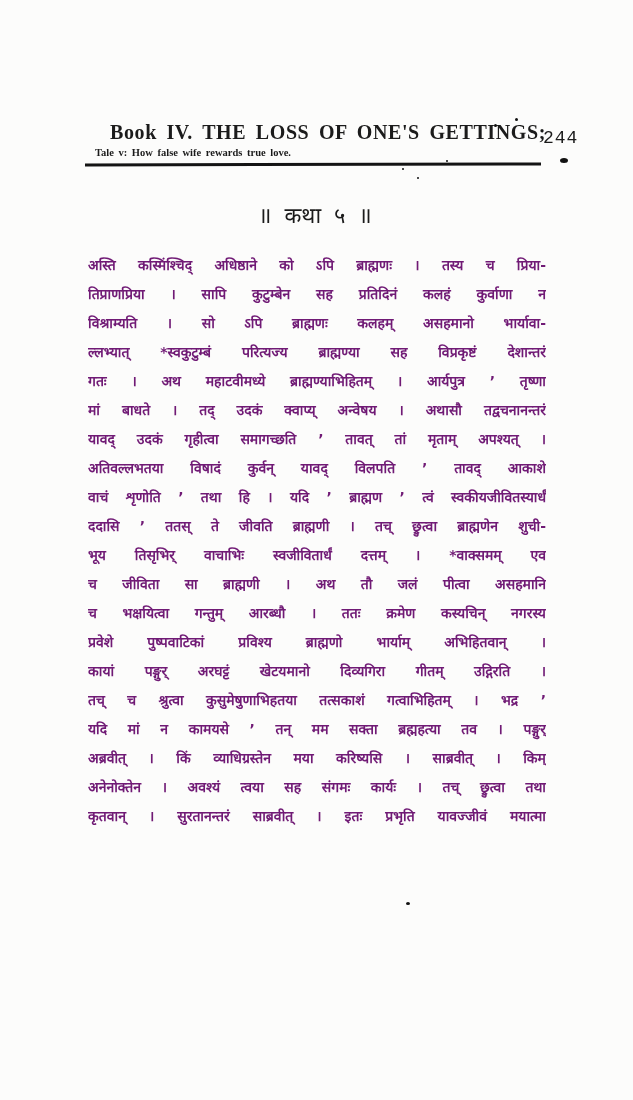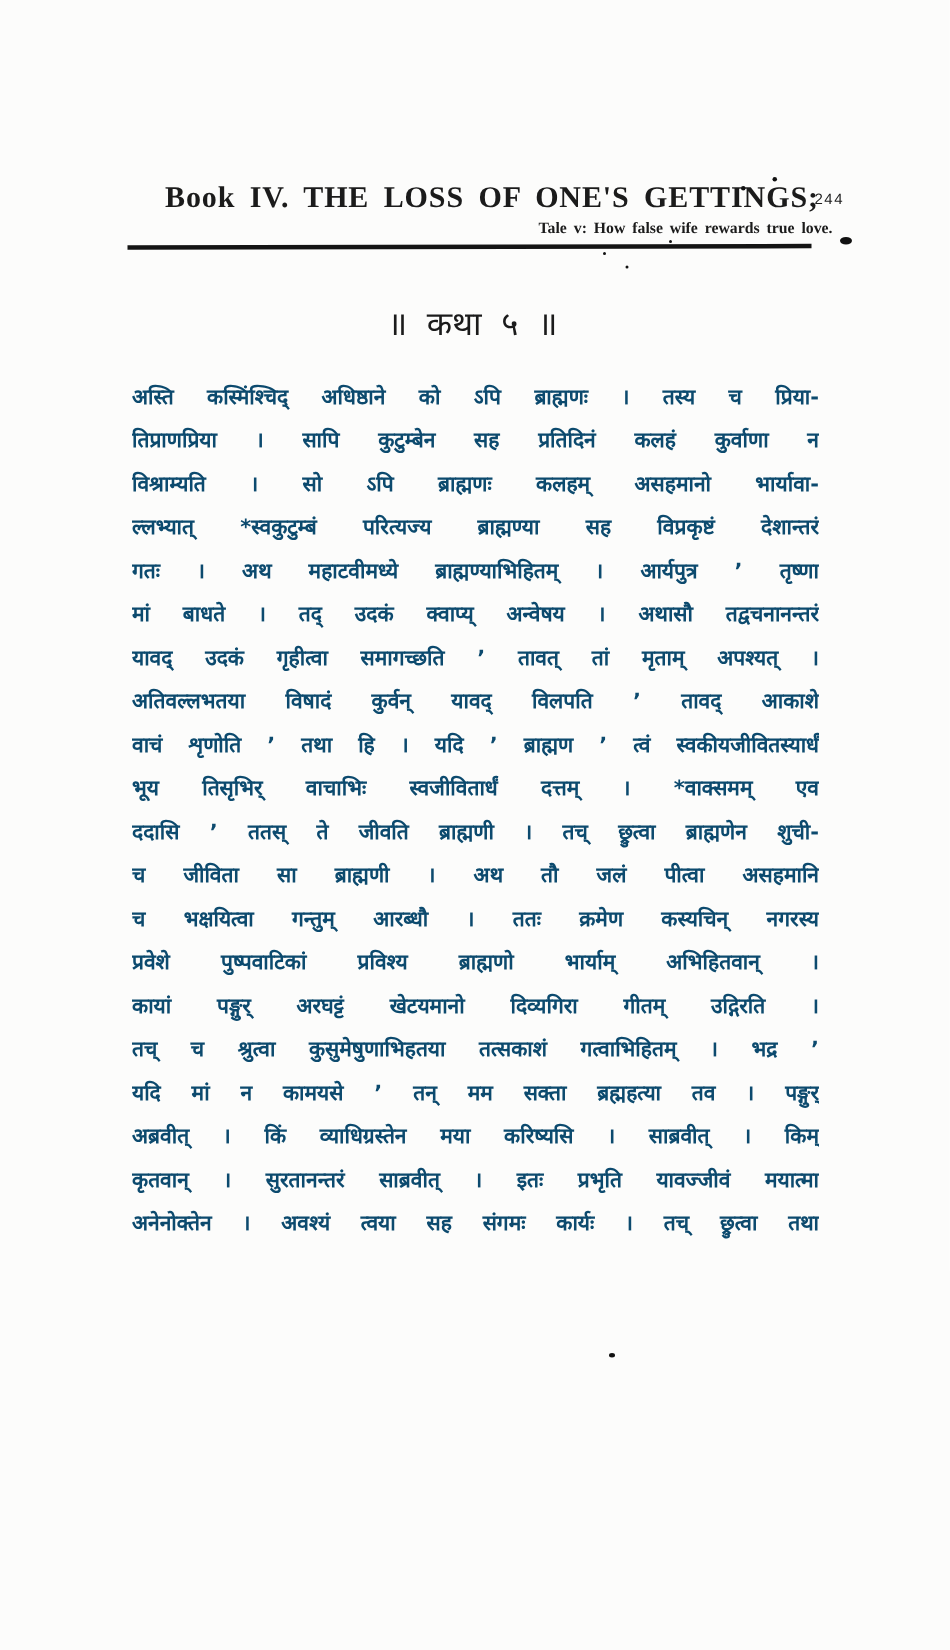--- a/index.html
+++ b/index.html
@@ -13,26 +13,26 @@
   
   .book-line {
     position:absolute; top:121px; left:110px; width:430px;
     text-align:center;
     font-family:"Liberation Serif","DejaVu Serif",serif;
     font-size:20px; font-weight:600; letter-spacing:0.6px; word-spacing:4px;
     white-space:nowrap;
   }
   .page-number {
     position:absolute; top:128px; left:543px;
-    font-family:Liberation Sans, sans-serif;
-    font-size:10px; letter-spacing:1px;
+    font-family:Liberation Mono, monospace;
+    font-size:18px; letter-spacing:1px;
   }
   .tale-line {
     position:absolute; top:147px; left:95px; width:460px;
-    text-align:right;
+    text-align:left;
     font-family:"Liberation Serif","DejaVu Serif",serif;
     font-size:10.5px; font-weight:700; word-spacing:2px;
     white-space:nowrap;
   }
   .head-rule {
     position:absolute; top:163px; left:85px; width:456px; height:3px;
     background:#141414;
     transform:rotate(-0.12deg);
   }
   
@@ -40,21 +40,21 @@
     position:absolute; top:199px; left:85px; width:460px;
     text-align:center;
     font-family:"DejaVu Sans",sans-serif;
     font-size:22px; font-weight:400; word-spacing:6px;
   }
   
   .body-block {
     position:absolute; top:251px; left:88px; width:458px;
     font-family:"DejaVu Sans",sans-serif;
     font-size:14px; font-weight:700;
-    color:#0c4a6e;
+    color:#701a75;
   }
   .bline {
     position:relative;
     height:29px; line-height:29px;
     overflow:hidden;
     text-align:justify;
     text-align-last:justify;
     white-space:nowrap;
   }
   
@@ -82,31 +82,31 @@
   <div class="body-block">
     <div class="bline"><span>अस्ति कस्मिंश्चिद् अधिष्ठाने को ऽपि ब्राह्मणः । तस्य च प्रिया-</span></div>
     <div class="bline"><span>तिप्राणप्रिया । सापि कुटुम्बेन सह प्रतिदिनं कलहं कुर्वाणा न</span></div>
     <div class="bline"><span>विश्राम्यति । सो ऽपि ब्राह्मणः कलहम् असहमानो भार्यावा-</span></div>
     <div class="bline"><span>ल्लभ्यात् *स्वकुटुम्बं परित्यज्य ब्राह्मण्या सह विप्रकृष्टं देशान्तरं</span></div>
     <div class="bline"><span>गतः । अथ महाटवीमध्ये ब्राह्मण्याभिहितम् । आर्यपुत्र ’ तृष्णा</span></div>
     <div class="bline"><span>मां बाधते । तद् उदकं क्वाप्य् अन्वेषय । अथासौ तद्वचनानन्तरं</span></div>
     <div class="bline"><span>यावद् उदकं गृहीत्वा समागच्छति ’ तावत् तां मृताम् अपश्यत् ।</span></div>
     <div class="bline"><span>अतिवल्लभतया विषादं कुर्वन् यावद् विलपति ’ तावद् आकाशे</span></div>
     <div class="bline"><span>वाचं शृणोति ’ तथा हि । यदि ’ ब्राह्मण ’ त्वं स्वकीयजीवितस्यार्धं</span></div>
+    <div class="bline"><span>ददासि ’ ततस् ते जीवति ब्राह्मणी । तच् छ्रुत्वा ब्राह्मणेन शुची-</span></div>
     <div class="bline"><span>भूय तिसृभिर् वाचाभिः स्वजीवितार्धं दत्तम् । *वाक्समम् एव</span></div>
-    <div class="bline"><span>ददासि ’ ततस् ते जीवति ब्राह्मणी । तच् छ्रुत्वा ब्राह्मणेन शुची-</span></div>
     <div class="bline"><span>च जीविता सा ब्राह्मणी । अथ तौ जलं पीत्वा असहमानि</span></div>
     <div class="bline"><span>च भक्षयित्वा गन्तुम् आरब्धौ । ततः क्रमेण कस्यचिन् नगरस्य</span></div>
     <div class="bline"><span>प्रवेशे पुष्पवाटिकां प्रविश्य ब्राह्मणो भार्याम् अभिहितवान् ।</span></div>
     <div class="bline"><span>कायां पङ्गुर् अरघट्टं खेटयमानो दिव्यगिरा गीतम् उद्गिरति ।</span></div>
     <div class="bline"><span>तच् च श्रुत्वा कुसुमेषुणाभिहतया तत्सकाशं गत्वाभिहितम् । भद्र ’</span></div>
     <div class="bline"><span>यदि मां न कामयसे ’ तन् मम सक्ता ब्रह्महत्या तव । पङ्गुर्</span></div>
     <div class="bline"><span>अब्रवीत् । किं व्याधिग्रस्तेन मया करिष्यसि । साब्रवीत् । किम्</span></div>
+    <div class="bline"><span>अनेनोक्तेन । अवश्यं त्वया सह संगमः कार्यः । तच् छ्रुत्वा तथा</span></div>
     <div class="bline"><span>कृतवान् । सुरतानन्तरं साब्रवीत् । इतः प्रभृति यावज्जीवं मयात्मा</span></div>
-    <div class="bline"><span>अनेनोक्तेन । अवश्यं त्वया सह संगमः कार्यः । तच् छ्रुत्वा तथा</span></div>
   </div>
 
   <div class="speck sp1"></div>
   <div class="speck sp2"></div>
   <div class="speck sp3"></div>
   <div class="speck sp4"></div>
   <div class="speck sp5"></div>
   <div class="speck sp6"></div>
   <div class="speck sp7"></div>
 

